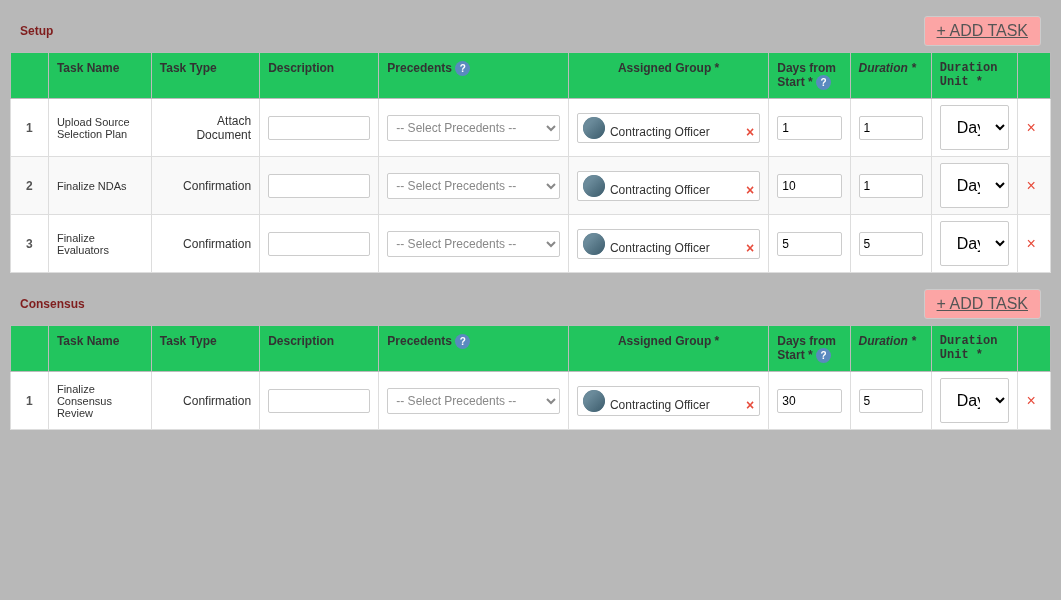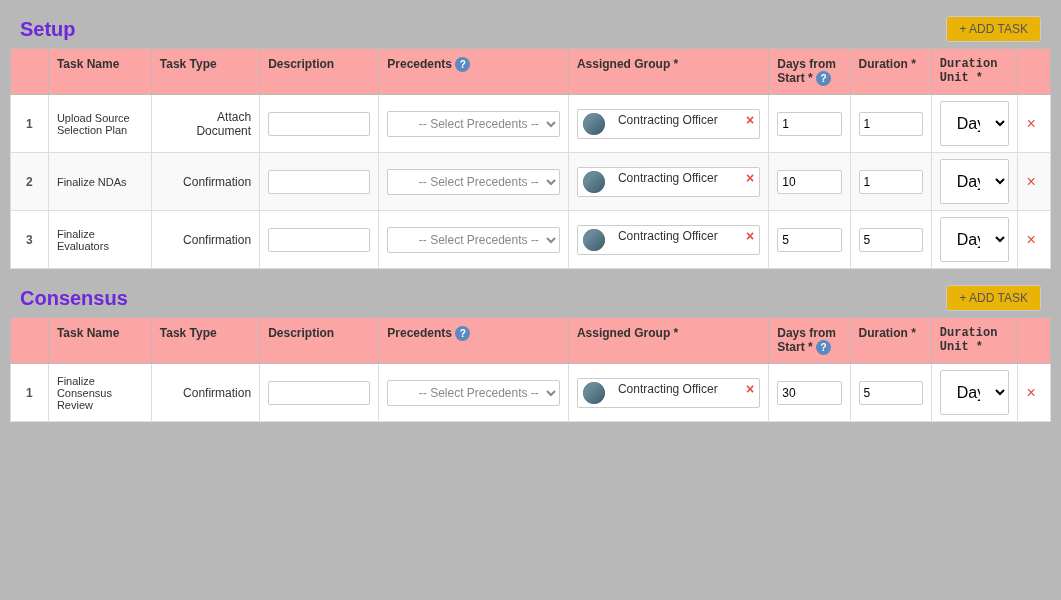--- a/index.html
+++ b/index.html
@@ -19,43 +19,44 @@
       margin-bottom: 10px;
     }
     .section-header {
       display: flex;
       align-items: center;
       justify-content: space-between;
       padding: 6px 10px;
       background: transparent;
     }
     .section-title {
-      font-size: 20px;
-      font-weight: bold;
-      color: #6d28d9;
+      font-size: 12px;
+      font-weight: bold;
+      color: #7f1d1d;
     }
     .add-task-btn {
-      background: #eab308;
+      background: #fca5a5;
       border: 1px solid #ccc;
       border-radius: 3px;
       padding: 5px 12px;
-      font-size: 12px;
+      font-size: 16px;
       cursor: pointer;
       color: #555;
       display: flex;
       align-items: center;
       gap: 4px;
+      text-decoration: underline;
     }
     table {
       width: 100%;
       border-collapse: collapse;
       background: #fff;
     }
     thead tr {
-      background: #fca5a5;
+      background: #22c55e;
     }
     thead th {
       padding: 8px 8px;
       text-align: left;
       font-weight: bold;
       font-size: 12px;
       color: #333;
       border: 1px solid #bbb;
       vertical-align: top;
     }
@@ -96,33 +97,32 @@
       border-radius: 2px;
     }
     .precedents-select {
       width: 100%;
       border: 1px solid #ccc;
       padding: 4px;
       font-size: 12px;
       border-radius: 2px;
       color: #888;
       background: #fff;
-      text-align: right;
     }
     .assigned-group-cell {
       min-width: 150px;
     }
     .assigned-group-wrapper {
       display: flex;
-      align-items: flex-start;
+      align-items: flex-end;
       border: 1px solid #ccc;
       border-radius: 2px;
       padding: 3px 5px;
       background: #fff;
-      gap: 13px;
+      gap: 5px;
     }
     .avatar {
       width: 22px;
       height: 22px;
       border-radius: 50%;
       background: #5a7a8a;
       flex-shrink: 0;
       overflow: hidden;
       display: flex;
       align-items: center;
@@ -180,23 +180,23 @@
       text-align: center;
       line-height: 15px;
       cursor: pointer;
       font-weight: bold;
     }
     .col-num { width: 35px; }
     .col-taskname { width: 95px; }
     .col-tasktype { width: 100px; }
     .col-desc { width: 110px; }
     .col-precedents { width: 175px; }
-    .col-assigned { width: 185px; }
+    .col-assigned { width: 185px; text-align: center; }
     .col-days { width: 75px; }
-    .col-duration { width: 75px; }
+    .col-duration { width: 75px; font-style: italic; }
     .col-durationunit { width: 80px; font-family: Liberation Mono, monospace; }
     .col-delete { width: 30px; }
   </style>
 </head>
 <body>
 
 <div class="page">
 
 <div class="section">
       <div class="section-header">

